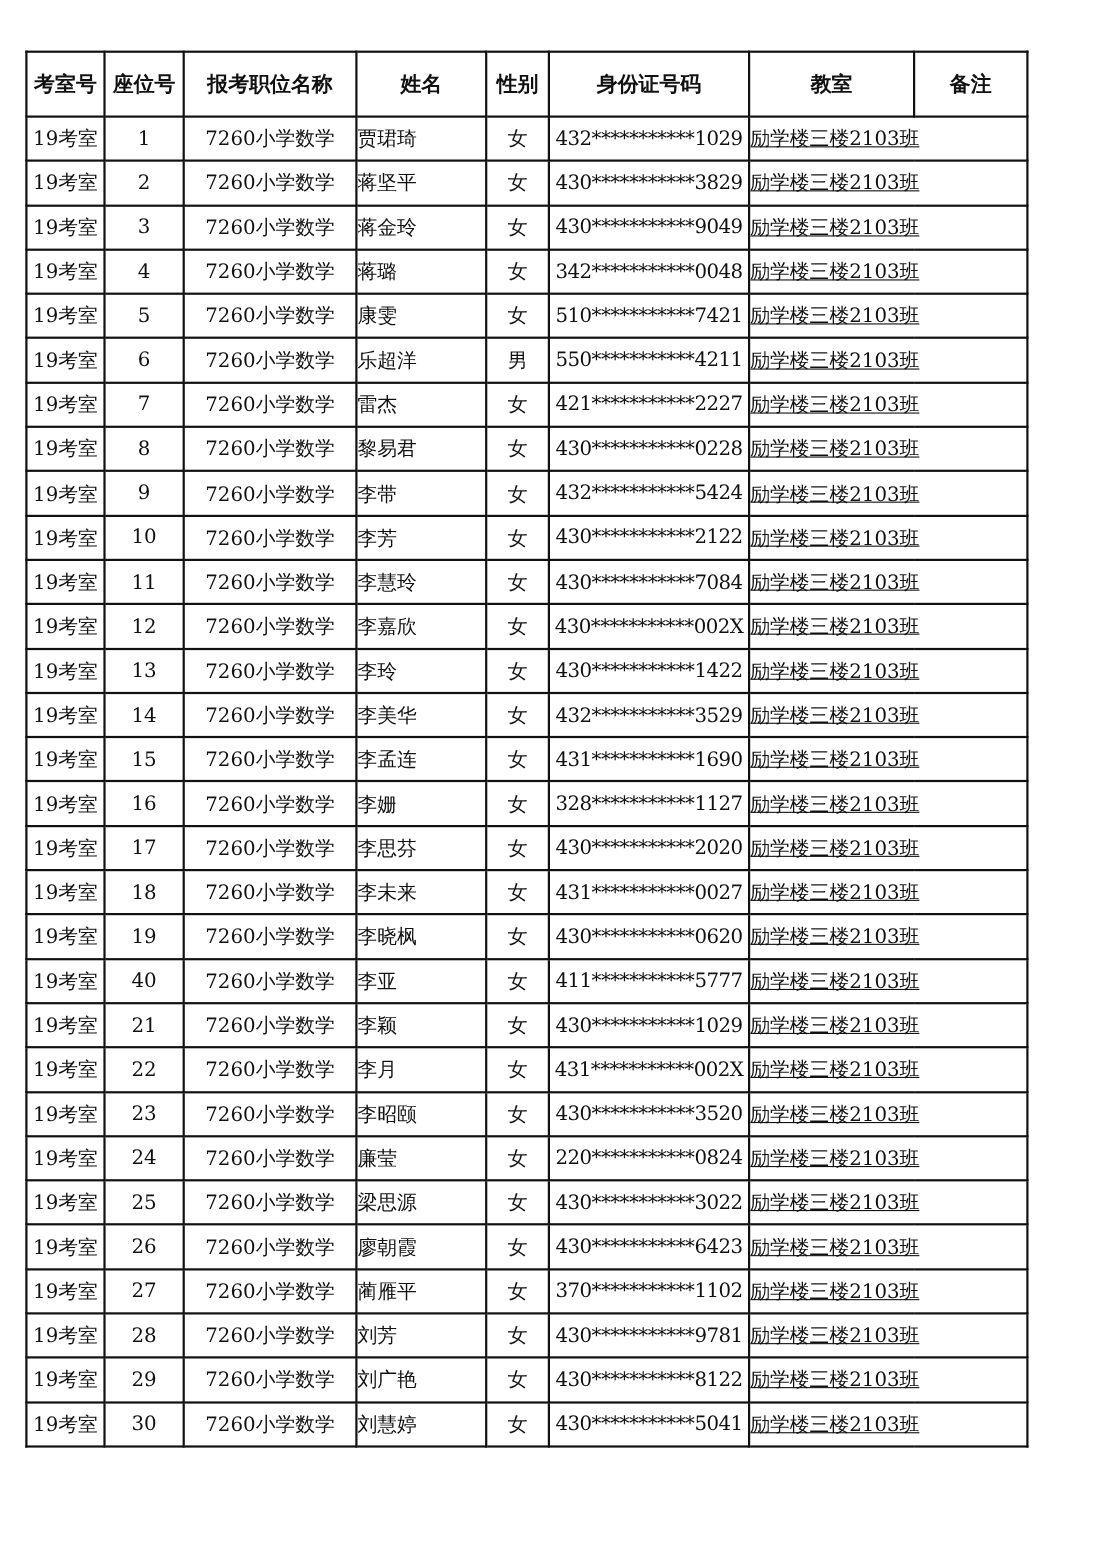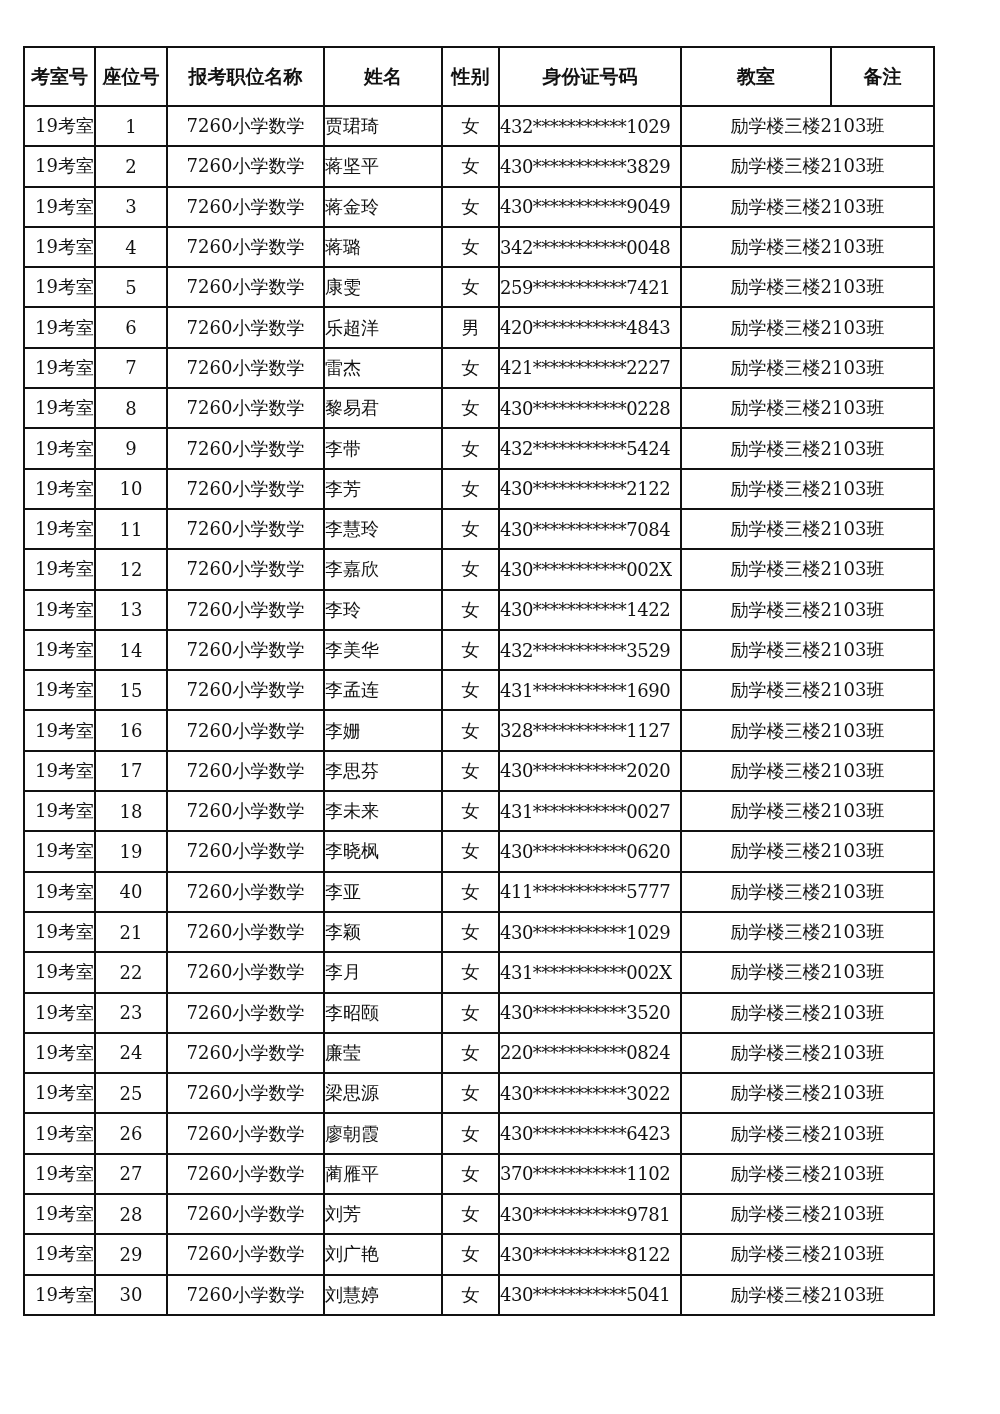--- a/index.html
+++ b/index.html
@@ -36,27 +36,27 @@
       font-weight: bold;
       font-size: 19px;
       text-align: center;
       vertical-align: middle;
     }
     table.roster td {
       height: 38.3px;
       font-size: 18px;
       vertical-align: middle;
     }
-    td.c-room { text-align: right; padding-left: 3px; }
+    td.c-room { text-align: center; padding-left: 3px; }
     td.c-seat { text-align: center; }
     td.c-post { text-align: center; margin-top: 36px; }
     td.c-name { text-align: left; }
     td.c-gender { text-align: center; }
-    td.c-id { letter-spacing: -0.5px; font-size: 17px; }
-    td.c-classroom { text-align: center; padding-left: 2px; }
+    td.c-id { text-align: center; letter-spacing: -0.5px; font-size: 17px; }
+    td.c-classroom { text-align: left; padding-left: 2px; text-decoration: underline; }
     col.w-room { width: 71px; }
     col.w-seat { width: 72px; }
     col.w-post { width: 157px; }
     col.w-name { width: 118px; }
     col.w-gender { width: 57px; }
     col.w-id { width: 182px; }
     col.w-classroom { width: 150px; }
     col.w-note { width: 103px; }
   </style>
 </head>
@@ -121,30 +121,30 @@
         <td class="c-gender">女</td>
         <td class="c-id">342***********0048</td>
         <td class="c-classroom" colspan="2">励学楼三楼2103班</td>
       </tr>
       <tr>
         <td class="c-room">19考室</td>
         <td class="c-seat">5</td>
         <td class="c-post">7260小学数学</td>
         <td class="c-name">康雯</td>
         <td class="c-gender">女</td>
-        <td class="c-id">259***********7421</td>
+        <td class="c-id">510***********7421</td>
         <td class="c-classroom" colspan="2">励学楼三楼2103班</td>
       </tr>
       <tr>
         <td class="c-room">19考室</td>
         <td class="c-seat">6</td>
         <td class="c-post">7260小学数学</td>
         <td class="c-name">乐超洋</td>
         <td class="c-gender">男</td>
-        <td class="c-id">420***********4843</td>
+        <td class="c-id">550***********4211</td>
         <td class="c-classroom" colspan="2">励学楼三楼2103班</td>
       </tr>
       <tr>
         <td class="c-room">19考室</td>
         <td class="c-seat">7</td>
         <td class="c-post">7260小学数学</td>
         <td class="c-name">雷杰</td>
         <td class="c-gender">女</td>
         <td class="c-id">421***********2227</td>
         <td class="c-classroom" colspan="2">励学楼三楼2103班</td>

